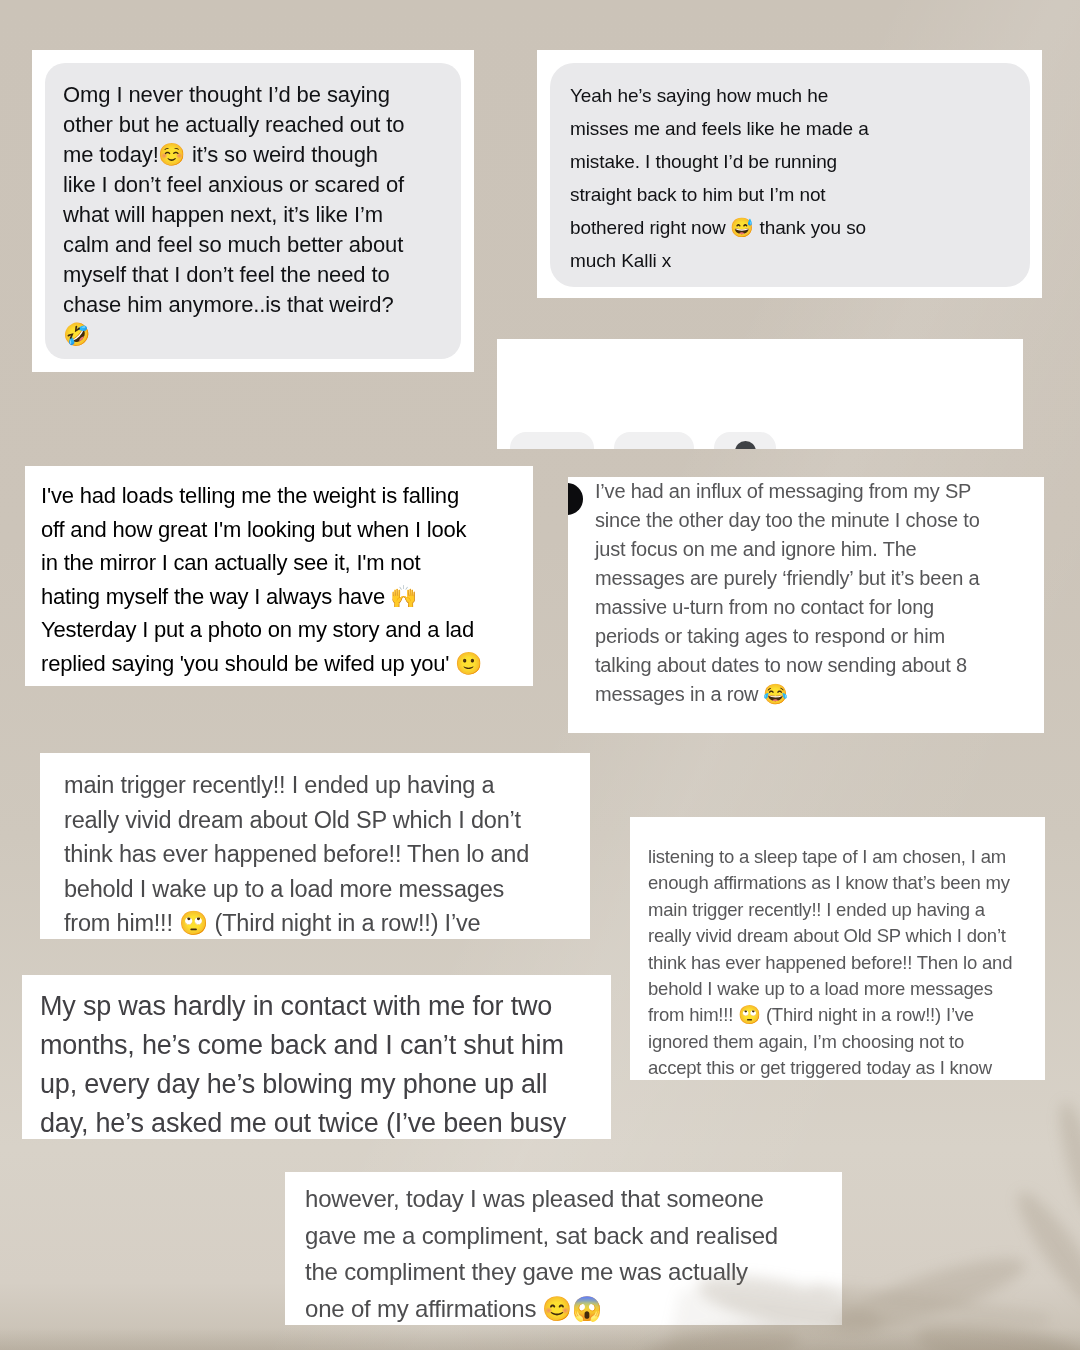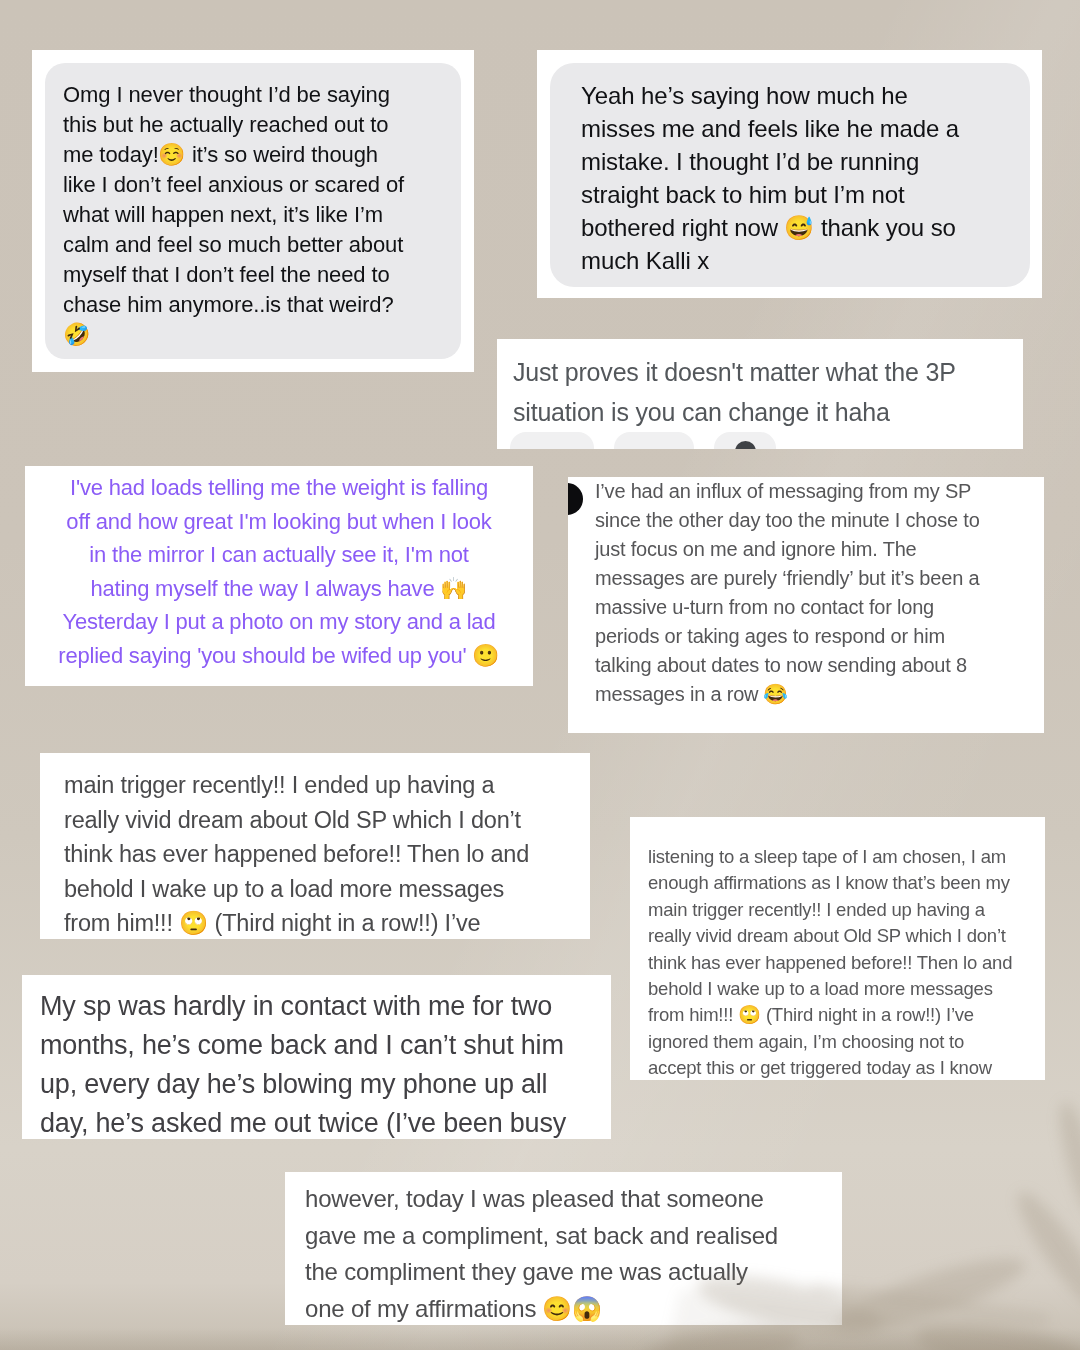--- a/index.html
+++ b/index.html
@@ -29,32 +29,32 @@
   .bubble .txt{
     white-space:pre-line;color:#111215;letter-spacing:-0.1px;
   }
   
   .s1{left:32px;top:50px;width:442px;height:322px;}
   .s1 .bubble{left:13px;top:13px;width:416px;height:296px;}
   .s1 .txt{padding:17px 18px;font-size:22px;line-height:30px;}
   
   .s2{left:537px;top:50px;width:505px;height:248px;}
   .s2 .bubble{left:13px;top:13px;width:480px;height:224px;border-radius:24px;}
-  .s2 .txt{padding:16px 20px;font-size:24px;line-height:33px;margin-left:11px;}
+  .s2 .txt{padding:16px 20px;font-size:19px;line-height:33px;}
   
   .s3{left:497px;top:339px;width:526px;height:110px;}
   .s3 .txt{padding:13px 16px 0 16px;font-size:25px;line-height:40px;color:#53575b;}
   .pill-row{position:absolute;left:13px;top:93px;display:flex;gap:20px;}
   .pill{width:84px;height:32px;border-radius:16px;background:#f0f0f1;position:relative;}
   .pill.p2{width:80px;}
   .pill.p3{width:62px;}
   .pill .dot{position:absolute;left:21px;top:9px;width:21px;height:21px;border-radius:50%;background:#3f4246;}
   
   .s4{left:25px;top:466px;width:508px;height:220px;}
-  .s4 .txt{padding:5px 16px;font-size:22px;line-height:33.5px;color:#8b5cf6;text-align:center;}
+  .s4 .txt{padding:13px 16px;font-size:22px;line-height:33.5px;color:#000000;}
   
   .s5{left:568px;top:477px;width:476px;height:256px;}
   .s5 .txt{padding:0 20px 0 27px;font-size:20px;line-height:29px;color:#565658;}
   .crescent{position:absolute;left:-17px;top:6px;width:32px;height:32px;border-radius:50%;background:#0c0c0e;}
   
   .s6{left:40px;top:753px;width:550px;height:186px;}
   .s6 .txt{padding:15px 24px;font-size:23.5px;line-height:34.5px;color:#4a4a4c;}
   
   .s7{left:630px;top:817px;width:415px;height:263px;}
   .s7 .txt{padding:27px 18px;font-size:18.5px;line-height:26.4px;color:#58585a;}
@@ -66,21 +66,21 @@
   .s9 .txt{padding:9px 20px;font-size:24px;line-height:36.5px;color:#4d4d4f;}
 </style>
 </head>
 <body>
 
 <div class="light-streak"></div>
 
 <div class="card s1">
   <div class="bubble">
     <div class="txt">Omg I never thought I’d be saying
-this but he actually reached out to
+other but he actually reached out to
 me today!☺️ it’s so weird though
 like I don’t feel anxious or scared of
 what will happen next, it’s like I’m
 calm and feel so much better about
 myself that I don’t feel the need to
 chase him anymore..is that weird?
 🤣</div>
   </div>
 </div>
 
@@ -89,22 +89,20 @@
     <div class="txt">Yeah he’s saying how much he
 misses me and feels like he made a
 mistake. I thought I’d be running
 straight back to him but I’m not
 bothered right now 😅 thank you so
 much Kalli x</div>
   </div>
 </div>
 
 <div class="card s3">
-  <div class="txt">Just proves it doesn't matter what the 3P
-situation is you can change it haha</div>
   <div class="pill-row">
     <div class="pill p1"></div>
     <div class="pill p2"></div>
     <div class="pill p3">
       <div class="dot"></div>
     </div>
   </div>
 </div>
 
 <div class="card s4">

